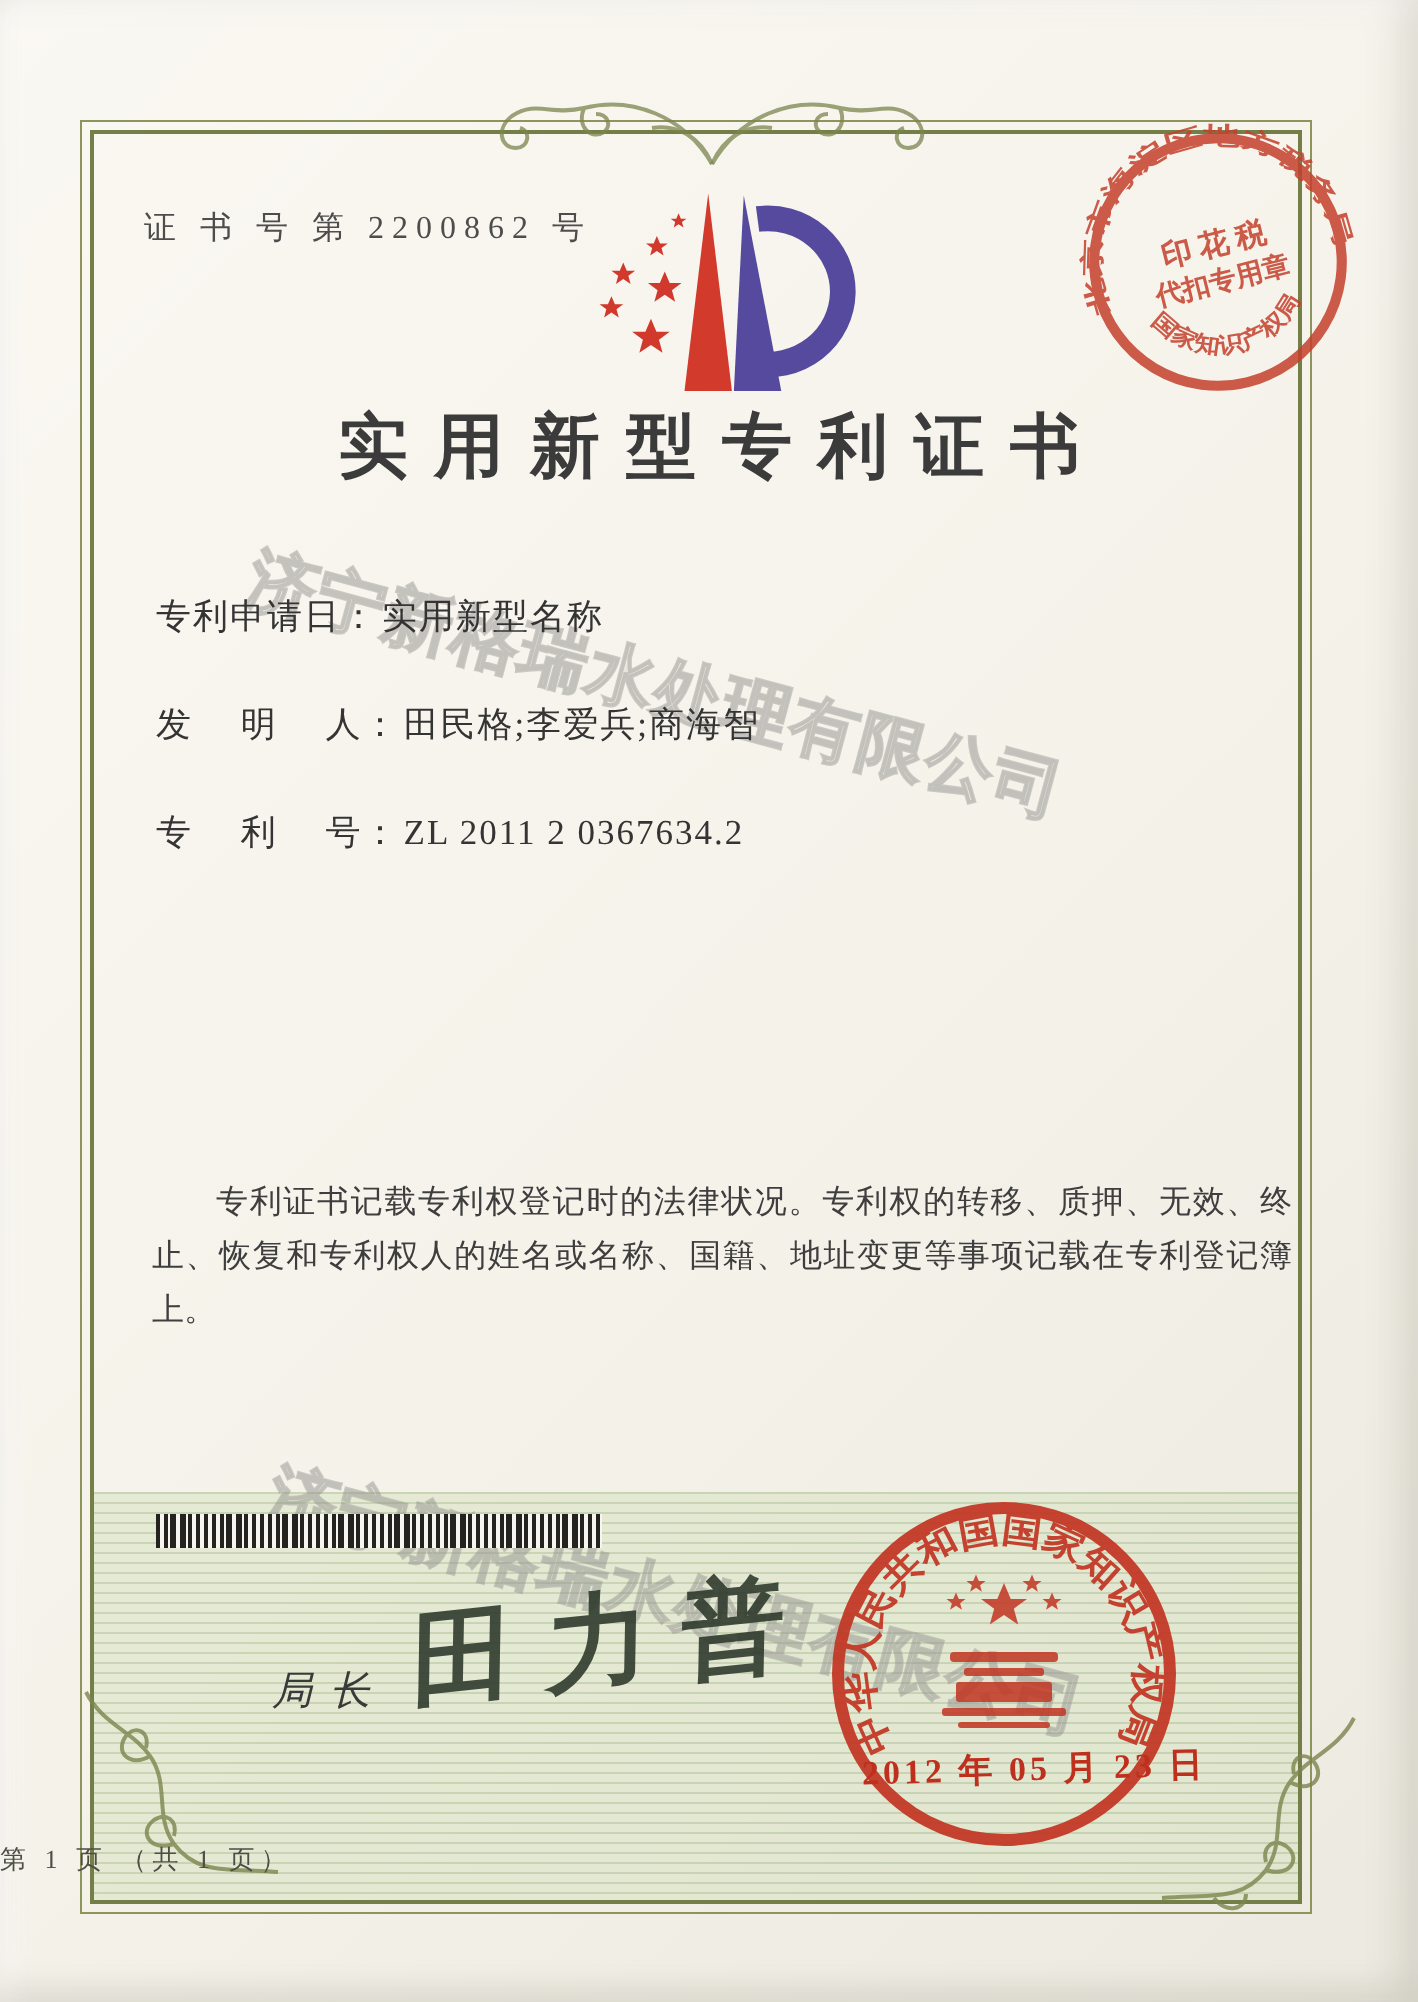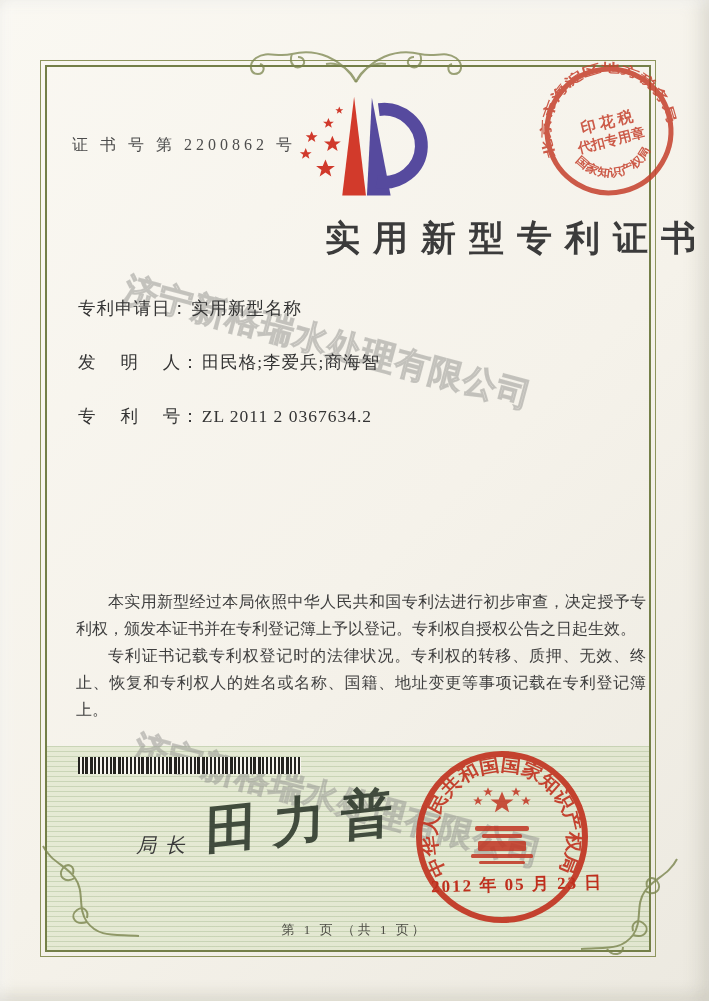--- a/index.html
+++ b/index.html
@@ -23,29 +23,29 @@
   
   .band {
     position:absolute; left:47px; right:60px; top:746px; bottom:51px;
     background-color:rgba(213,226,190,.5);
     background-image:repeating-linear-gradient(180deg,
       rgba(118,150,94,.25) 0px, rgba(118,150,94,.25) 1px,
       transparent 1px, transparent 5px);
   }
   .cert-no {
     position:absolute; left:72px; top:104px;
-    font-size:16px; letter-spacing:4px; color:#4d4d4d;margin-top:31px;
+    font-size:16px; letter-spacing:4px; color:#4d4d4d;
   }
   .logo { position:absolute; left:283px; top:92px; width:158px; height:122px; }
   .tax-stamp {
     position:absolute; left:538px; top:60px; width:142px; height:142px;
     transform:rotate(-14deg); opacity:.85;
   }
   .title {
-    position:absolute; left:0; right:0; top:215px; text-align:right;
+    position:absolute; left:0; right:0; top:200px; text-align:center;
     font-size:35px; font-weight:700; letter-spacing:13px;
     color:#3b3b3b; text-indent:13px;
   }
   .fields { position:absolute; left:78px; top:299px; }
   .field-row { margin-bottom:35px; font-size:17.5px; color:#343434;
     letter-spacing:1px; line-height:19px; }
   .field-row .val { margin-left:2px; }
   .body-text {
     position:absolute; left:76px; top:588px; width:570px;
     font-size:16px; line-height:27px; color:#3e3e3e;
@@ -70,21 +70,21 @@
     font-family:"DejaVu Serif","Liberation Serif",serif;
   }
   .issue-seal { position:absolute; left:412px; top:747px; width:180px; height:180px;
     opacity:.92; }
   .seal-date {
     position:absolute; left:431px; top:873px;
     font-size:17px; letter-spacing:2px; color:#bf2f1d;
     transform:rotate(-1.5deg); font-weight:600;
   }
   .footer {
-    position:absolute; left:0; right:0; top:921px; text-align:center;
+    position:absolute; left:0; right:0; top:921px; text-align:left;
     font-size:13px; letter-spacing:3px; color:#4e4e46;
   }
   .watermark {
     position:absolute; white-space:nowrap;
     font-size:34px; font-weight:700; letter-spacing:1px;
     color:rgba(150,150,148,.14);
     -webkit-text-stroke:1.1px rgba(148,148,145,.45);
     pointer-events:none;
   }
   .wm1 { left:118px; top:320px; transform:rotate(15deg); }
@@ -178,21 +178,20 @@
     </div>
     <div class="field-row">
       <span class="lbl">发　 明　 人：</span><span class="val">田民格;李爱兵;商海智</span>
     </div>
     <div class="field-row">
       <span class="lbl">专　 利　 号：</span><span class="val">ZL 2011 2 0367634.2</span>
     </div>
   </div>
 
   <div class="body-text">
-    <p>本实用新型经过本局依照中华人民共和国专利法进行初步审查，决定授予专利权，颁发本证书并在专利登记簿上予以登记。专利权自授权公告之日起生效。</p>
     <p>专利证书记载专利权登记时的法律状况。专利权的转移、质押、无效、终止、恢复和专利权人的姓名或名称、国籍、地址变更等事项记载在专利登记簿上。</p>
   </div>
 
   <div class="barcode"></div>
 
   <div class="sig-label">局长</div>
   <div class="sig-name">田力普</div>
 
   <svg class="issue-seal" viewBox="0 0 180 180">
     <defs>

